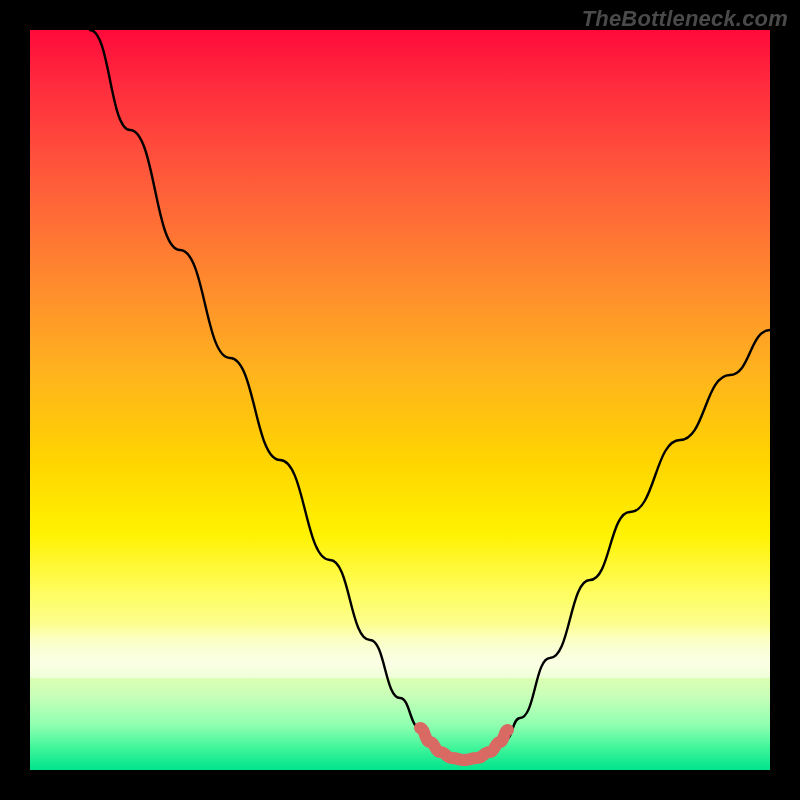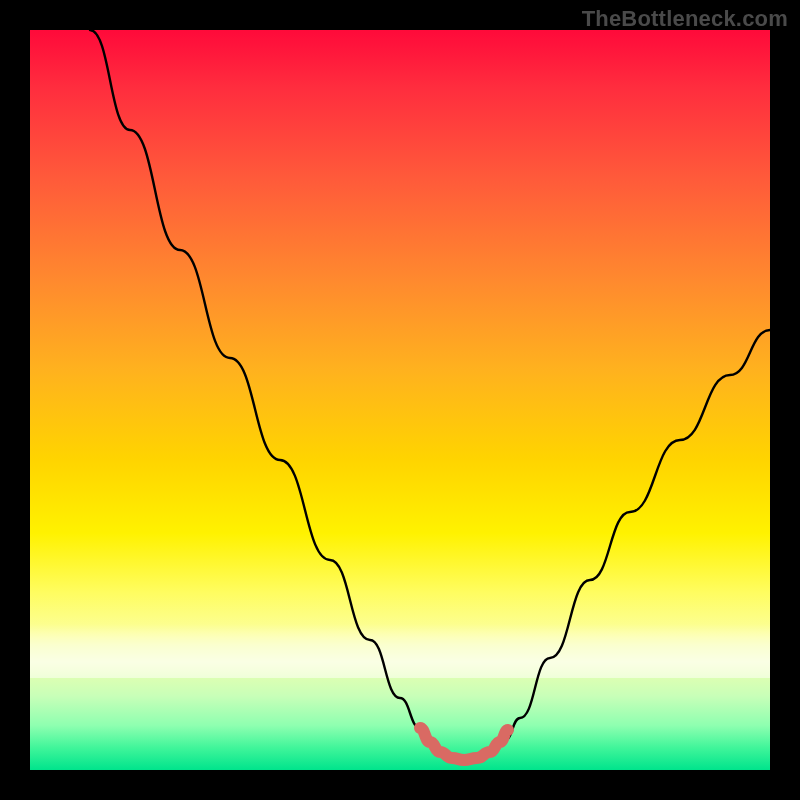--- a/index.html
+++ b/index.html
@@ -9,20 +9,21 @@
     height: 800px;
     overflow: hidden;
     background: #000;
     font-family: Arial, Helvetica, sans-serif;
   }
   .frame {
     position: relative;
     width: 800px;
     height: 800px;
     background: #000;
+    font-style: italic;
   }
   .plot-area {
     position: absolute;
     left: 30px;
     top: 30px;
     width: 740px;
     height: 740px;
     overflow: hidden;
   }
   .gradient {

